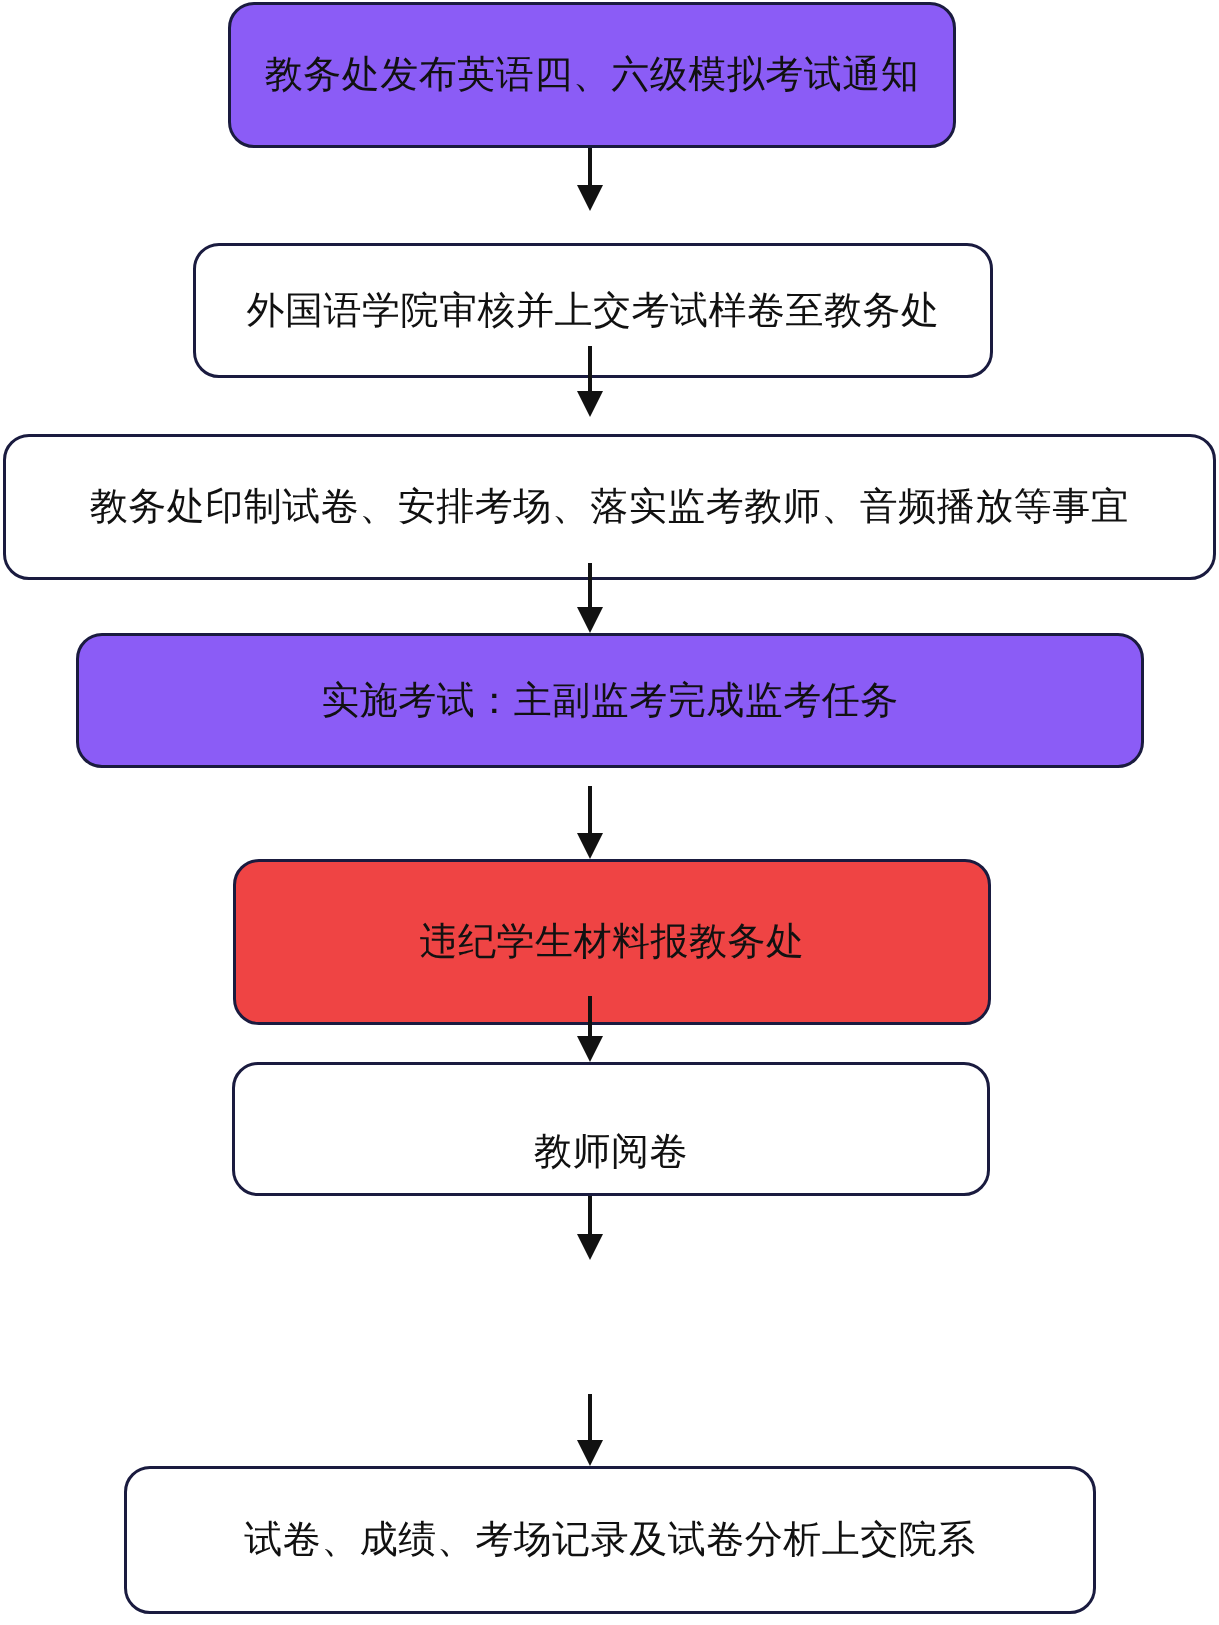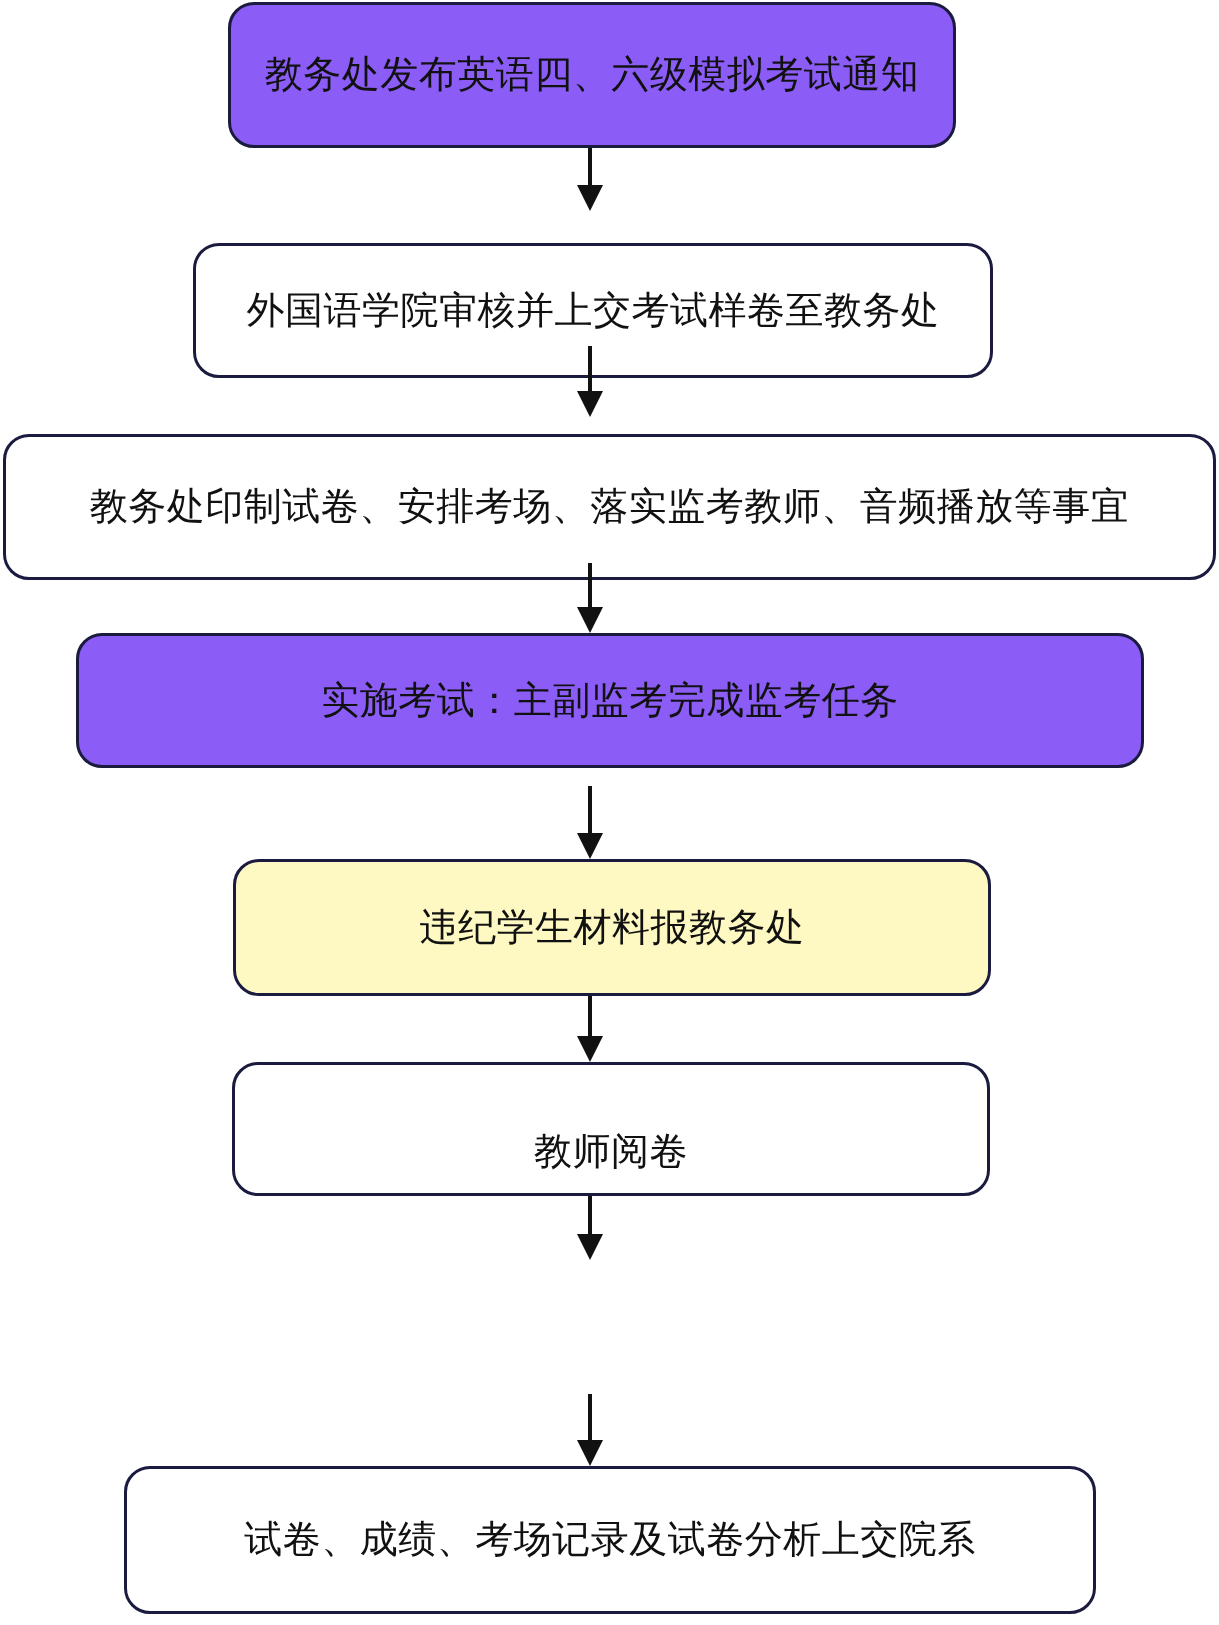--- a/index.html
+++ b/index.html
@@ -57,21 +57,21 @@
   </div>
   <div class="node" id="node-n2" style="left: 193px; top: 211px; width: 800px; height: 135px; border-color: rgb(26, 27, 63); background: rgb(255, 255, 255); margin-top: 32px;">
     <span class="node-label" style="color: rgb(17, 17, 17);">外国语学院审核并上交考试样卷至教务处</span>
   </div>
   <div class="node" id="node-n3" style="left: 3px; top: 434px; width: 1213px; height: 146px; border-color: rgb(26, 27, 63); background: rgb(255, 255, 255);">
     <span class="node-label" style="color: rgb(17, 17, 17);">教务处印制试卷、安排考场、落实监考教师、音频播放等事宜</span>
   </div>
   <div class="node" id="node-n4" style="left: 76px; top: 633px; width: 1068px; height: 135px; border-color: rgb(26, 27, 63); background: #8b5cf6;">
     <span class="node-label" style="color: rgb(17, 17, 17);">实施考试：主副监考完成监考任务</span>
   </div>
-  <div class="node" id="node-n5" style="left: 233px; top: 859px; width: 758px; height: 137px; border-color: rgb(26, 27, 63); background: #fef9c3;">
+  <div class="node" id="node-n5" style="left: 233px; top: 859px; width: 758px; height: 166px; border-color: rgb(26, 27, 63); background: #ef4444;">
     <span class="node-label" style="color: rgb(17, 17, 17);">违纪学生材料报教务处</span>
   </div>
   <div class="node" id="node-n6" style="left: 232px; top: 1062px; width: 758px; height: 134px; border-color: rgb(26, 27, 63); background: rgb(255, 255, 255);">
     <span class="node-label" style="color: rgb(17, 17, 17); margin-top: 46px;">教师阅卷</span>
   </div>
   <div class="node" id="node-n8" style="left: 124px; top: 1466px; width: 972px; height: 148px; border-color: rgb(26, 27, 63); background: rgb(255, 255, 255);">
     <span class="node-label" style="color: rgb(17, 17, 17);">试卷、成绩、考场记录及试卷分析上交院系</span>
   </div>
 
   <div class="connector" id="edge-e1" style="left: 570px; top: 148px; height: 63px;">

